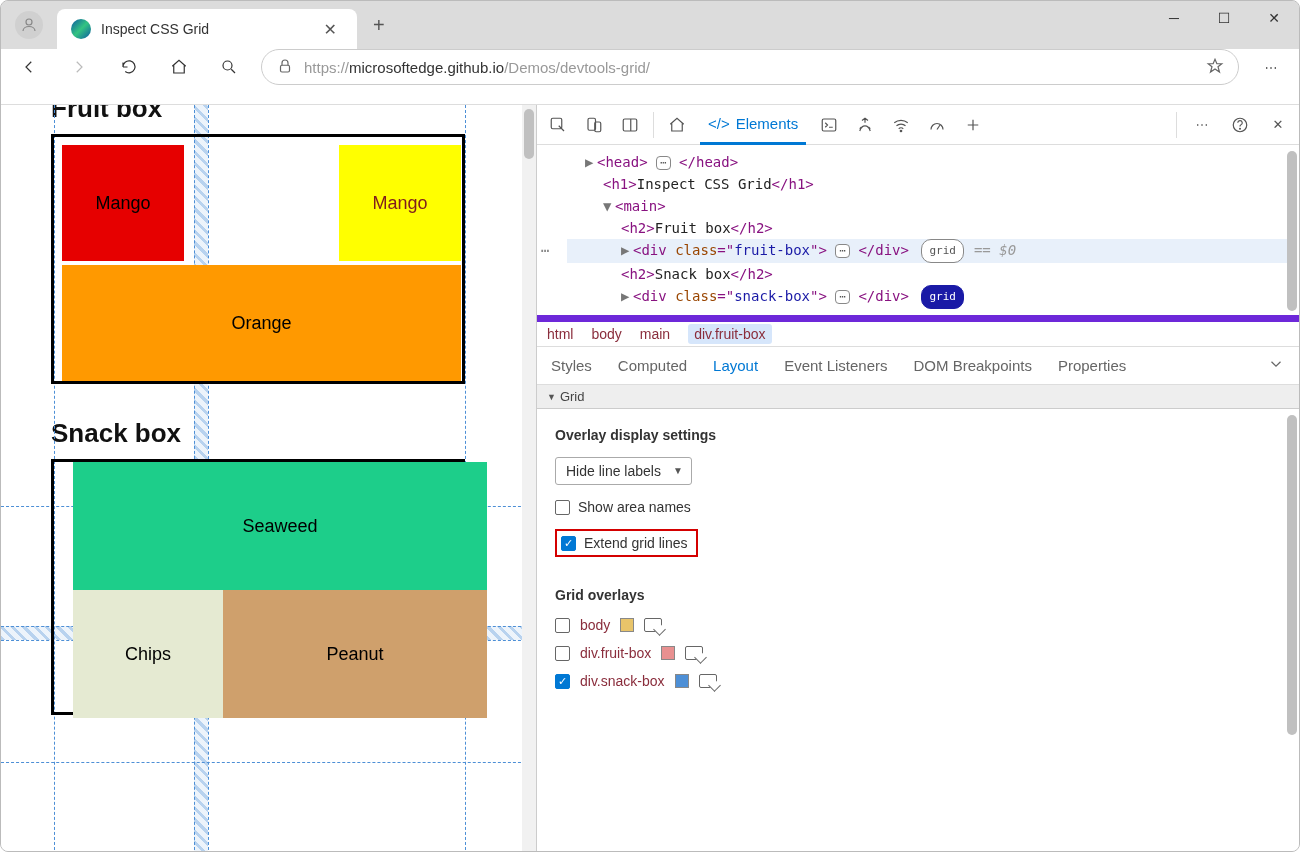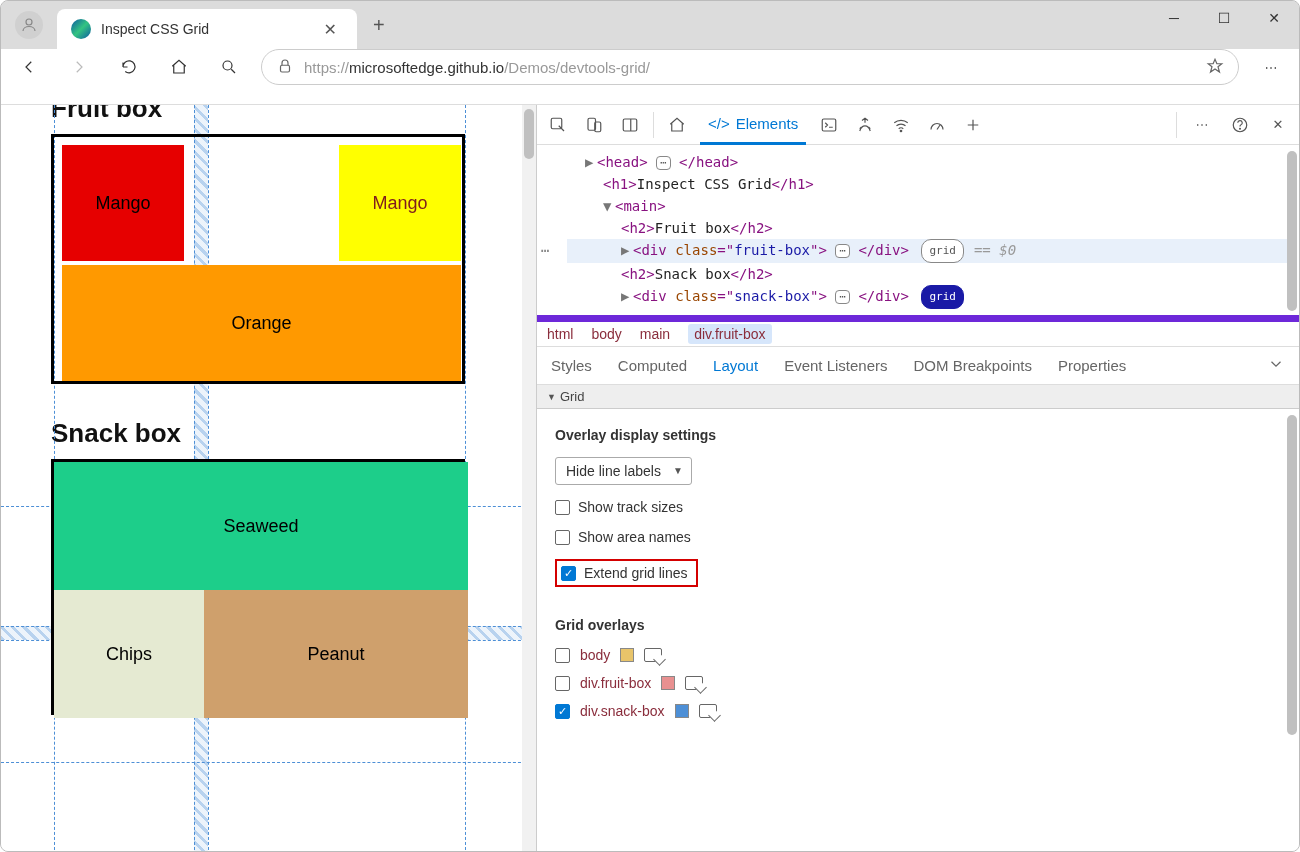--- a/index.html
+++ b/index.html
@@ -37,21 +37,21 @@
 .snack-title { margin-top: 34px; }
 
 .box { border: 3px solid #000; position: relative; }
 .fruit { width: 414px; height: 250px; padding: 8px; display: grid; grid-template-columns: 122px 147px 122px; grid-template-rows: 116px 116px; gap: 4px; }
 .apple { background: #e60000; color: #000; grid-column: 1; grid-row: 1; }
 .kiwi { background: #8ed97f; color: #000; grid-column: 2; grid-row: 1; }
 .mango { background: #ffff00; color: #7f1d1d; grid-column: 3; grid-row: 1; }
 .orange { background: #ff9900; color: #000; grid-column: 1 / 4; grid-row: 2; }
 .cell { display: flex; align-items: center; justify-content: center; font-size: 18px; }
 
-.snack { width: 414px; height: 256px; display: grid; grid-template-columns: 150px 264px; grid-template-rows: 128px 128px; position: relative; }
+.snack { width: 414px; height: 256px; display: grid; grid-template-columns: 150px 264px; grid-template-rows: 128px 128px; position: relative; padding-left: 19px; }
 .seaweed { background: #1dce8a; grid-column: 1 / 3; grid-row: 1; }
 .chips { background: #e5ead2; grid-column: 1; grid-row: 2; }
 .peanut { background: #cfa06c; grid-column: 2; grid-row: 2; }
 
 .gridline-h, .gridline-v { position: absolute; border: 0 dashed #4d8fd6; }
 .gridline-h { left: 0; width: 535px; border-top-width: 1px; }
 .gridline-v { top: 0; height: 750px; border-left-width: 1px; }
 .hatch { position: absolute; background: repeating-linear-gradient(45deg, rgba(77,143,214,0.4) 0 3px, rgba(77,143,214,0.1) 3px 8px); }
 
 .devtools { flex: 1; background: #fff; display: flex; flex-direction: column; border-left: 1px solid #ccc; position: relative; }
@@ -318,24 +318,20 @@
             </svg></span>
       </div>
 
       <div class="grid-hdr">Grid</div>
 
       <div class="layout-body">
         <div class="sect-title">Overlay display settings</div>
         <div class="select-box">Hide line labels</div>
         <div class="chk-row">
             <span class="chk"></span>
-            <span>Show track sizes</span>
-          </div>
-        <div class="chk-row">
-            <span class="chk"></span>
             <span>Show area names</span>
           </div>
         <div class="highlight-box">
           <span class="chk on"></span>
             <span>Extend grid lines</span>
         </div>
 
         <div class="sect-title" style="margin-top:30px">Grid overlays</div>
         <div class="overlays">
           <div class="ov-row">

